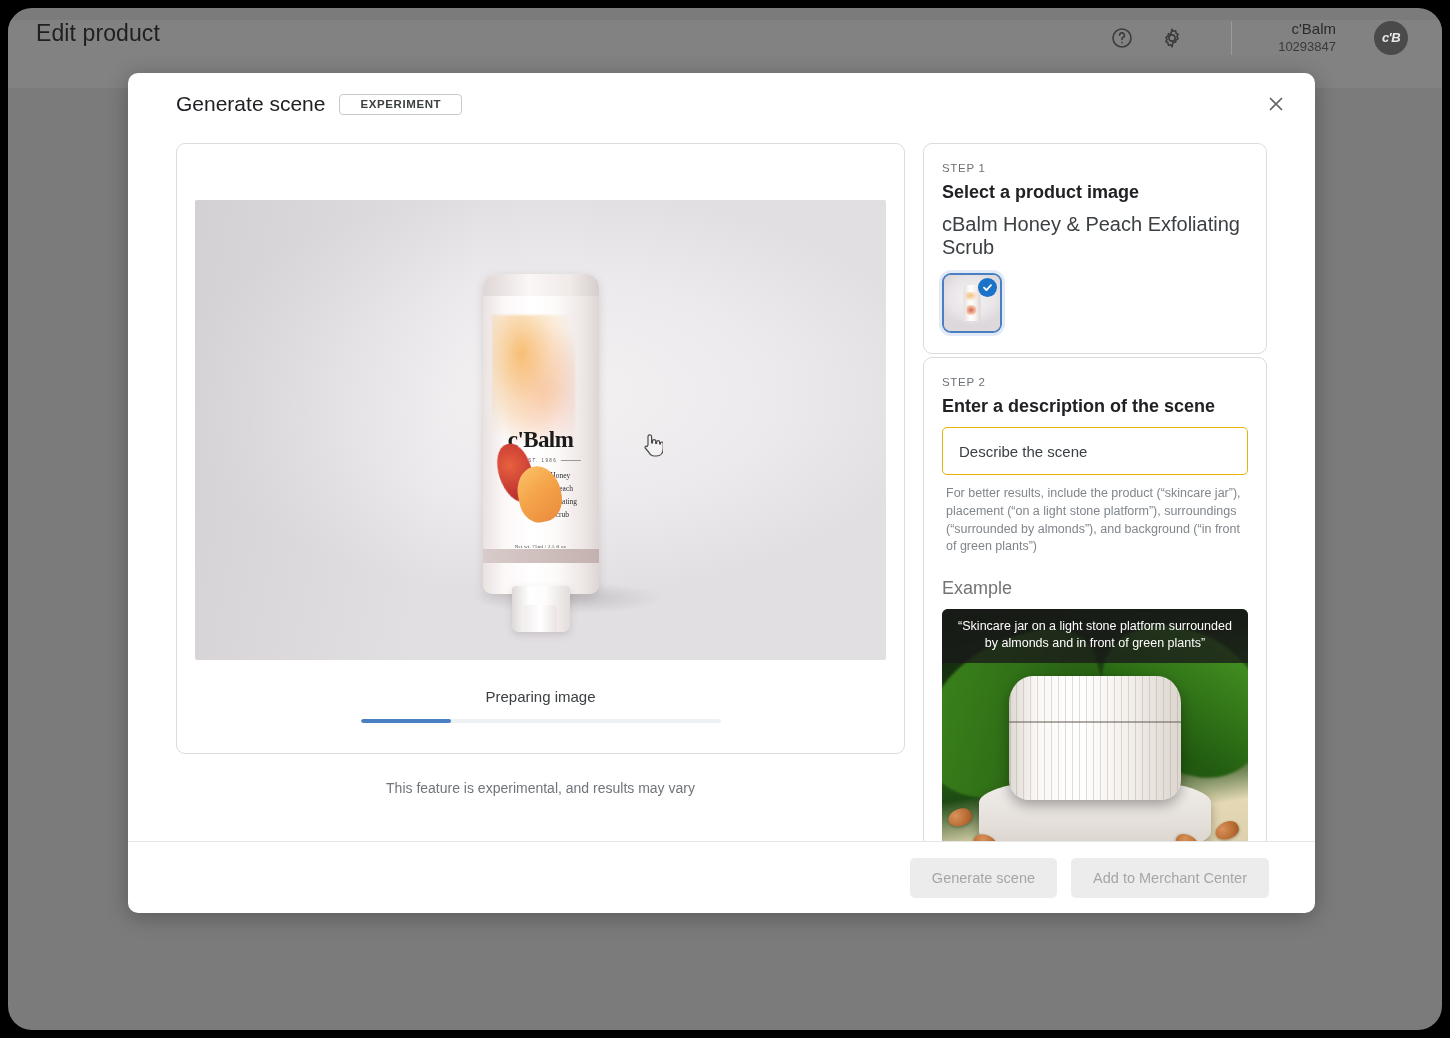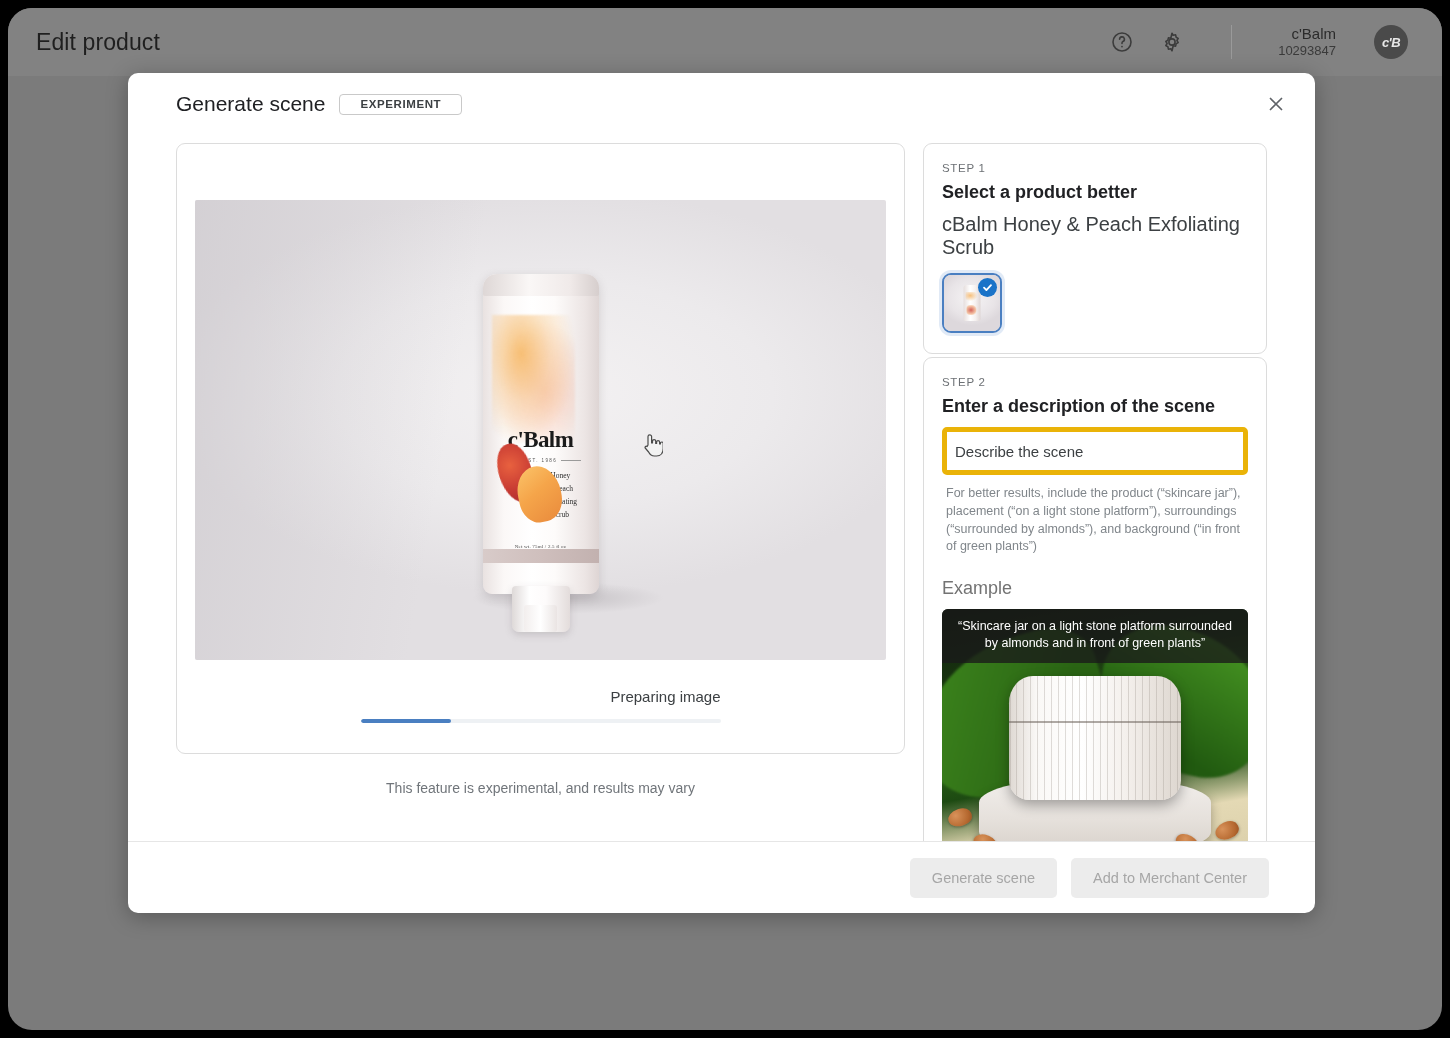--- a/index.html
+++ b/index.html
@@ -18,23 +18,23 @@
   .screen {
     position: absolute;
     left: 8px; top: 8px; right: 8px; bottom: 8px;
     background: #7b7b7b;
     border-radius: 24px;
     overflow: hidden;
   }
 
   
   .appbar {
-    position: absolute; left: 0; top: 0; width: 100%; height: 68px;
+    position: absolute; left: 0; top: 12px; width: 100%; height: 68px;
     background: #828282;
-    display: flex; align-items: center;
+    display: flex; align-items: flex-start;
     padding: 0 34px 0 28px;
     gap: 25px;
   }
   .appbar-title {
     font-size: 23px; color: #1f1f1f; letter-spacing: .1px;
   }
   .appbar-spacer { flex: 1; }
   .appbar-icons { display: flex; align-items: center; gap: 24px; }
   .circ-icon {
     width: 26px; height: 26px; display: flex; align-items: center;
@@ -206,21 +206,21 @@
     background: linear-gradient(90deg, #f2eeed, #ffffff, #eae4e3);
     border-radius: 3px;
   }
   .hand-cursor {
     position: absolute; left: 64.5%; top: 50.5%;
     width: 22px; height: 26px;
   }
 
   .progress-wrap { width: 360px; margin-top: 28px; }
   .progress-label {
-    text-align: right; font-size: 15px; color: #3c4043; margin-bottom: 14px;
+    text-align: center; font-size: 15px; color: #3c4043; margin-bottom: 14px;
   }
   .progress-track {
     width: 100%; height: 4px; border-radius: 2px;
     background: #eef1f4; overflow: hidden;
   }
   .progress-fill { height: 100%; border-radius: 2px; background: #4a7fc1; }
 
   .disclaimer {
     margin-top: 26px; text-align: center;
     font-size: 14px; color: #70757a; width: 100%;
@@ -270,22 +270,22 @@
   }
   .thumb-check {
     position: absolute; right: 3px; top: 3px;
     width: 19px; height: 19px; border-radius: 50%;
     background: #1a73c8; color: #fff;
     display: flex; align-items: center; justify-content: center;
   }
 
   .scene-input {
     width: 100%; height: 48px;
-    border: 5px solid #eab308; border-radius: 5px;
-    padding: 0 8px; font-size: 15px; color: #202124;
+    border: 1px solid #eab308; border-radius: 5px;
+    padding: 0 16px; font-size: 15px; color: #202124;
     font-family: "Liberation Sans", sans-serif;
     background: #fff; outline: none;
   }
   .scene-input::placeholder { color: #3c4043; }
   .hint {
     margin-top: 10px; padding: 0 4px;
     font-size: 12.5px; line-height: 1.42; color: #80868b;
   }
   .example-label {
     margin-top: 22px; font-size: 18px; color: #737373; margin-bottom: 10px;
@@ -450,21 +450,21 @@
             </div>
           </div>
 
           <div class="disclaimer">This feature is experimental, and results may vary</div>
         </div>
 
         <div class="side-col">
 
           <div class="step-card">
             <div class="step-kicker">STEP 1</div>
-            <div class="step-title">Select a product better</div>
+            <div class="step-title">Select a product image</div>
             <div class="product-name">cBalm Honey &amp; Peach Exfoliating Scrub</div>
             <div class="thumb">
               <div class="thumb-img">
                 <div class="thumb-tube"></div>
               </div>
               <div class="thumb-check" style="background: rgb(26, 115, 200);">
                 <svg width="11" height="11" viewBox="0 0 12 12" fill="none" stroke="#fff" stroke-width="2" stroke-linecap="round" stroke-linejoin="round">
                   <path d="M2.2 6.2l2.6 2.6 5-5.4"></path>
                 </svg>
               </div>

